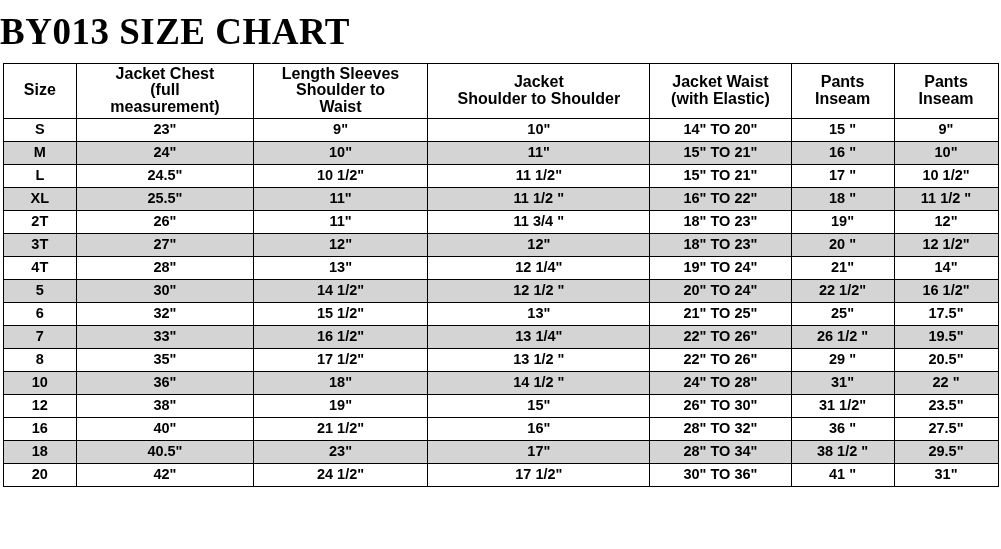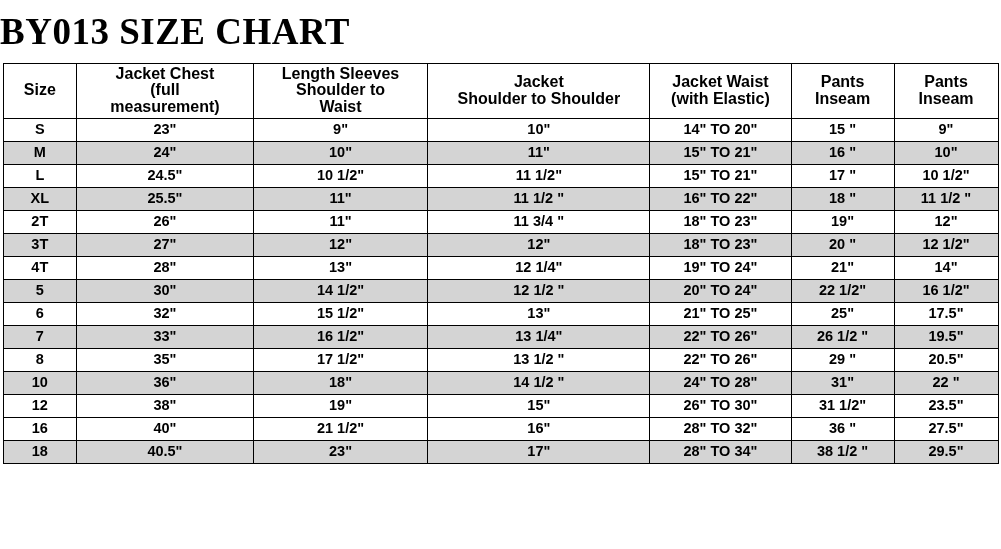--- a/index.html
+++ b/index.html
@@ -246,16 +246,25 @@
         </tr>
         <tr class="shaded">
           <td>18</td>
           <td>40.5"</td>
           <td>23"</td>
           <td>17"</td>
           <td>28" TO 34"</td>
           <td>38 1/2 "</td>
           <td>29.5"</td>
         </tr>
+        <tr class="plain">
+          <td>20</td>
+          <td>42"</td>
+          <td>24 1/2"</td>
+          <td>17  1/2"</td>
+          <td>30" TO 36"</td>
+          <td>41 "</td>
+          <td>31"</td>
+        </tr>
       </tbody>
   </table>
 
 </div>
 
 </body></html>

